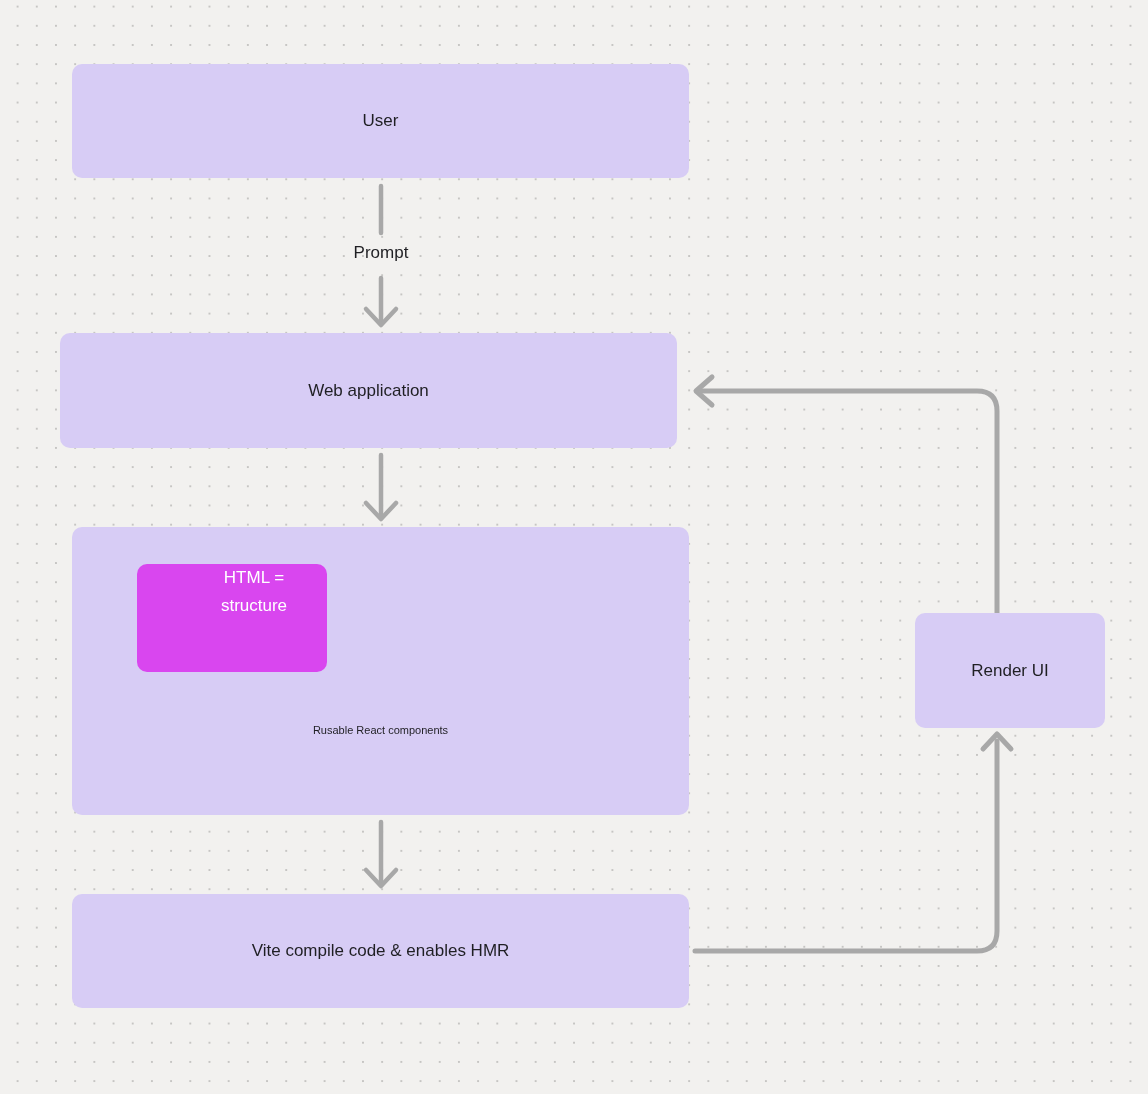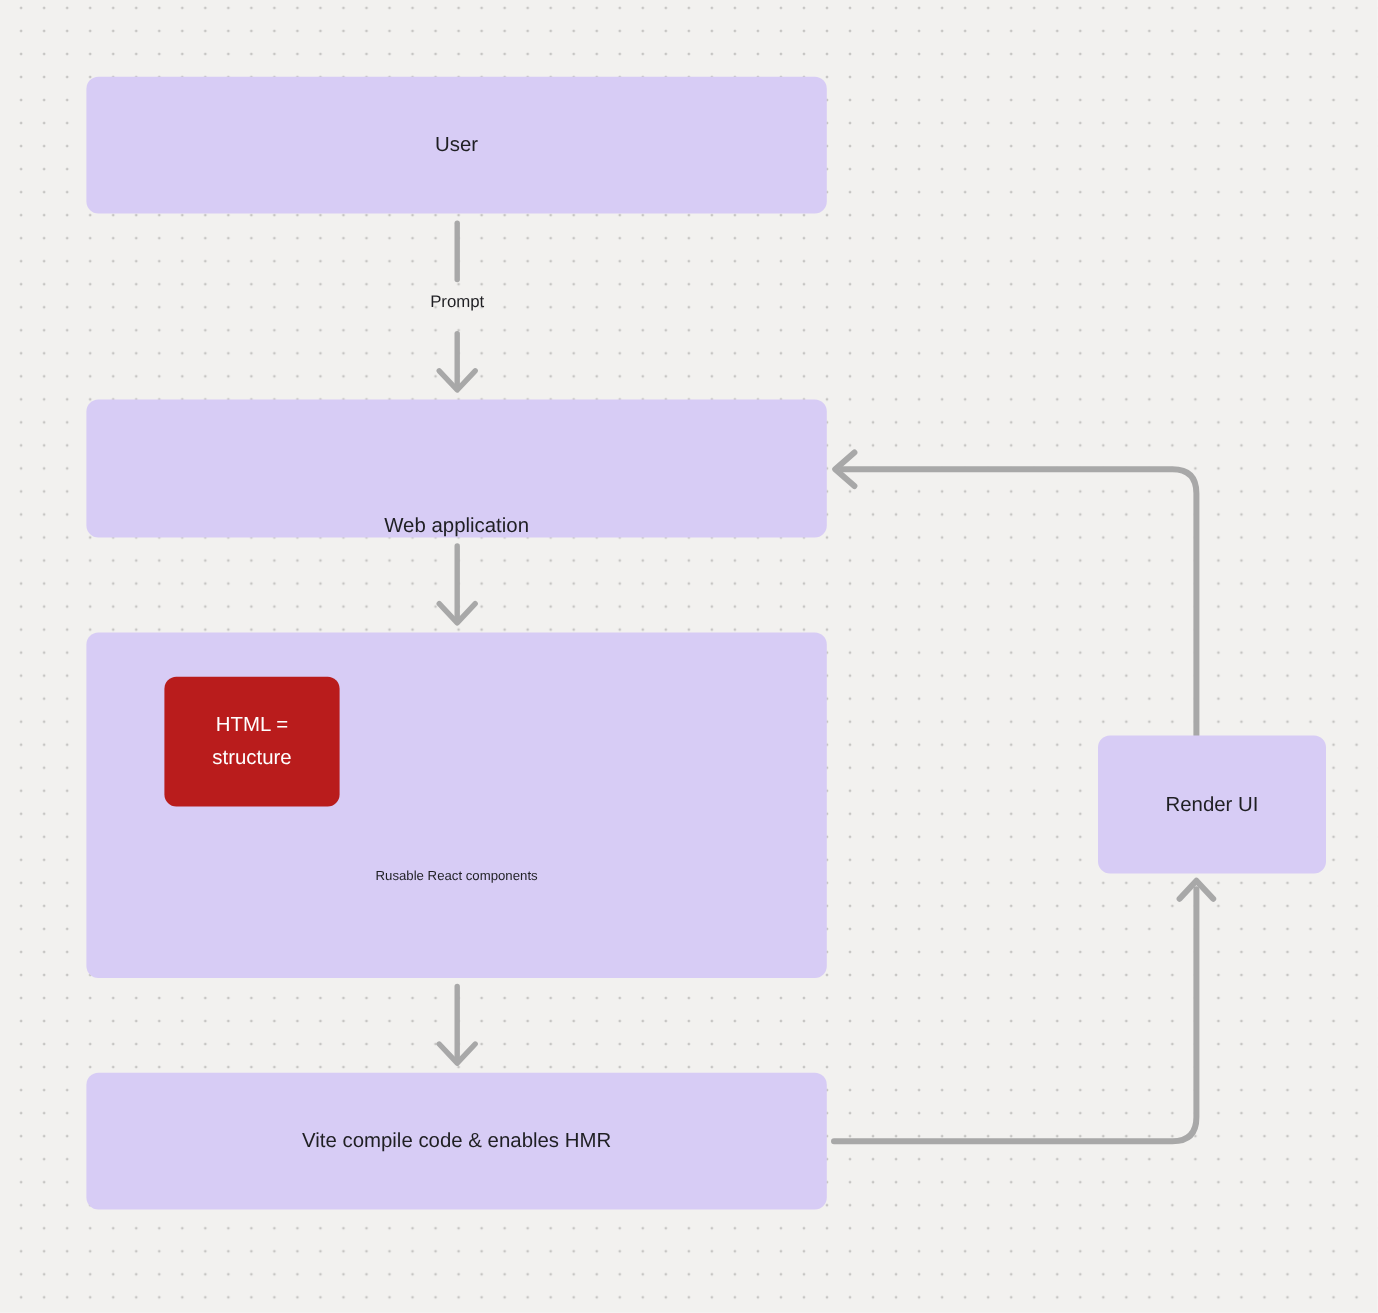--- a/index.html
+++ b/index.html
@@ -42,39 +42,40 @@
     border-radius: 10px;
     display: flex;
     align-items: center;
     justify-content: center;
     color: #1f1f23;
     font-size: 17px;
     font-weight: 500;
     text-align: center;
   }
   .node-user   { left: 72px;  top: 64px;  width: 617px; height: 114px; }
-  .node-webapp { left: 72px;  top: 333px; width: 617px; height: 115px; align-items: flex-end; }
+  .node-webapp { left: 60px;  top: 333px; width: 617px; height: 115px; }
   .node-group  { left: 72px;  top: 527px; width: 617px; height: 288px; display: block; }
   .node-vite   { left: 72px;  top: 894px; width: 617px; height: 114px; }
   .node-render { left: 915px; top: 613px; width: 190px; height: 115px; }
   .chip {
     position: absolute;
     top: 37px;
     height: 108px;
-    background: #b91c1c;
+    background: #d946ef;
     border-radius: 10px;
     display: flex;
-    align-items: center;
+    align-items: flex-start;
     justify-content: center;
     color: #ffffff;
     font-size: 17px;
     font-weight: 500;
     line-height: 28px;
     text-align: center;
     white-space: pre-line;
+    padding-left: 44px;
   }
   .chip-html { left: 65px;  width: 146px; }
   .chip-css  { left: 236px; width: 145px; }
   .chip-js   { left: 406px; width: 145px; }
   .group-caption {
     position: absolute;
     left: 0;
     top: 186px;
     width: 100%;
     line-height: 34px;
@@ -84,21 +85,21 @@
     font-weight: 500;
   }
   .edge-label {
     position: absolute;
     z-index: 2;
     left: 281px;
     top: 243px;
     width: 200px;
     text-align: center;
     color: #1f1f23;
-    font-size: 14px;
+    font-size: 17px;
     font-weight: 500;
   }
 </style>
 </head>
 <body>
 
 <div class="stage">
 
   <svg class="arrows" viewBox="0 0 1148 1094" xmlns="http://www.w3.org/2000/svg">
 

